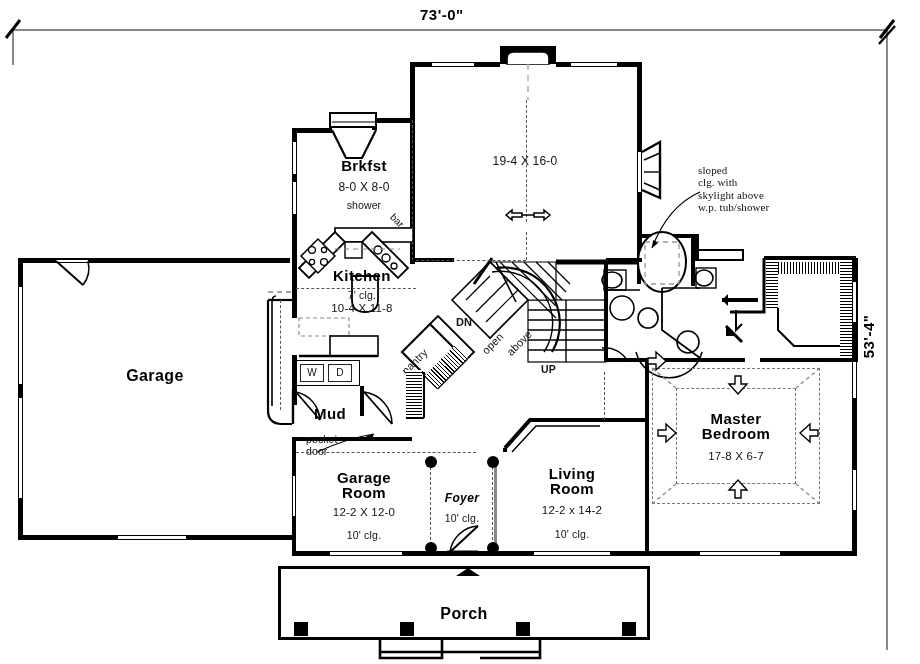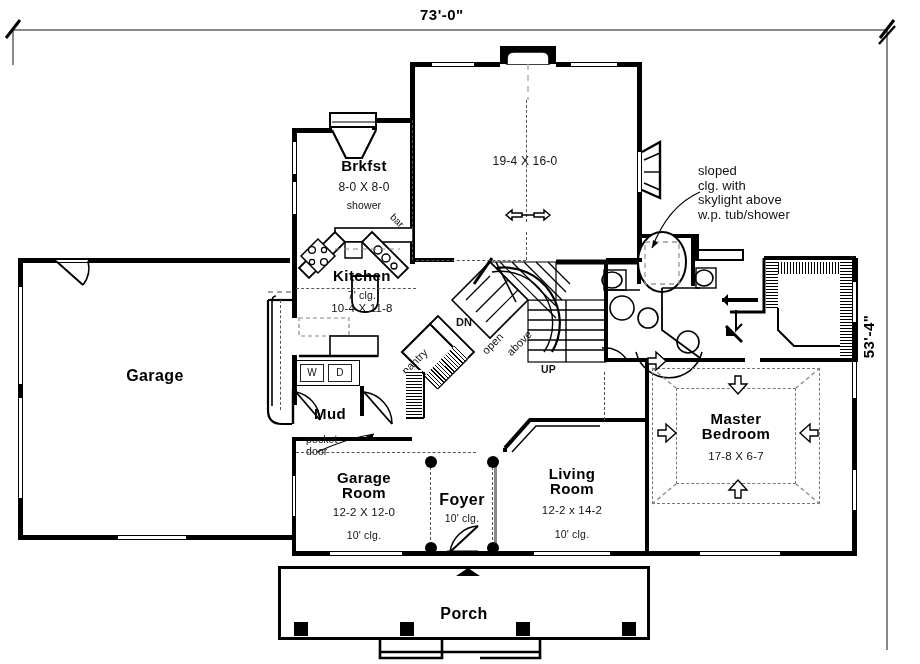--- a/index.html
+++ b/index.html
@@ -302,21 +302,21 @@
   <div class="wall-thick" style="left:691px;top:234px;width:4px;height:52px;"></div>
 
   <svg class="ov">
     <ellipse cx="662" cy="262" rx="24" ry="30" fill="#fff" stroke="#000" stroke-width="2"></ellipse>
     <rect x="645" y="242" width="34" height="42" fill="none" stroke="#999" stroke-width="1.3" stroke-dasharray="5,4"></rect>
 
     <path d="M652,248 Q668,206 700,192" stroke="#000" stroke-width="1.2" fill="none"></path>
     <path d="M652,248 L658,243 L653,240 Z" fill="#000"></path>
   </svg>
 
-  <div class="note" style="left:698px;top:164px;width:120px;font-size:13px;">sloped
+  <div class="note" style="left:698px;top:164px;width:120px;font-size:11px;font-family:Liberation Serif, serif;">sloped
 clg. with
 skylight above
 w.p. tub/shower</div>
 
   <svg class="ov">
 
     <rect x="695" y="250" width="48" height="10" fill="#fff" stroke="#000" stroke-width="2"></rect>
 
     <ellipse cx="612" cy="280" rx="10" ry="8" fill="#fff" stroke="#000" stroke-width="1.6"></ellipse>
     <rect x="604" y="270" width="22" height="20" fill="none" stroke="#000" stroke-width="1.4"></rect>
@@ -418,21 +418,21 @@
 
   <div class="win-h" style="left:330px;top:551px;width:72px;height:5px;"></div>
   <div class="win-h" style="left:534px;top:551px;width:76px;height:5px;"></div>
   <div class="win-v" style="left:292px;top:476px;width:4px;height:40px;"></div>
 
   <div class="room-name" style="left:305px;top:470px;width:118px;font-size:15px;">Garage
 Room</div>
   <div class="room-dim" style="left:305px;top:506px;width:118px;font-size:11.5px;">12-2 X 12-0</div>
   <div class="room-dim" style="left:305px;top:529px;width:118px;font-size:10.5px;">10' clg.</div>
 
-  <div class="room-name" style="left:432px;top:492px;width:60px;font-size:16px;">Foyer</div>
+  <div class="room-name" style="left:432px;top:492px;width:60px;font-size:12px;font-style:italic;">Foyer</div>
   <div class="room-dim" style="left:432px;top:512px;width:60px;font-size:10.5px;">10' clg.</div>
 
   <div class="room-name" style="left:518px;top:466px;width:108px;font-size:15px;">Living
 Room</div>
   <div class="room-dim" style="left:518px;top:504px;width:108px;font-size:11.5px;">12-2 x 14-2</div>
   <div class="room-dim" style="left:518px;top:528px;width:108px;font-size:10.5px;">10' clg.</div>
 
   <div class="wall-out" style="left:278px;top:566px;width:372px;height:74px;"></div>
   <svg class="ov">
     <path d="M380,640 L380,658 L442,658 L442,640" fill="#fff" stroke="#000" stroke-width="2.6"></path>

